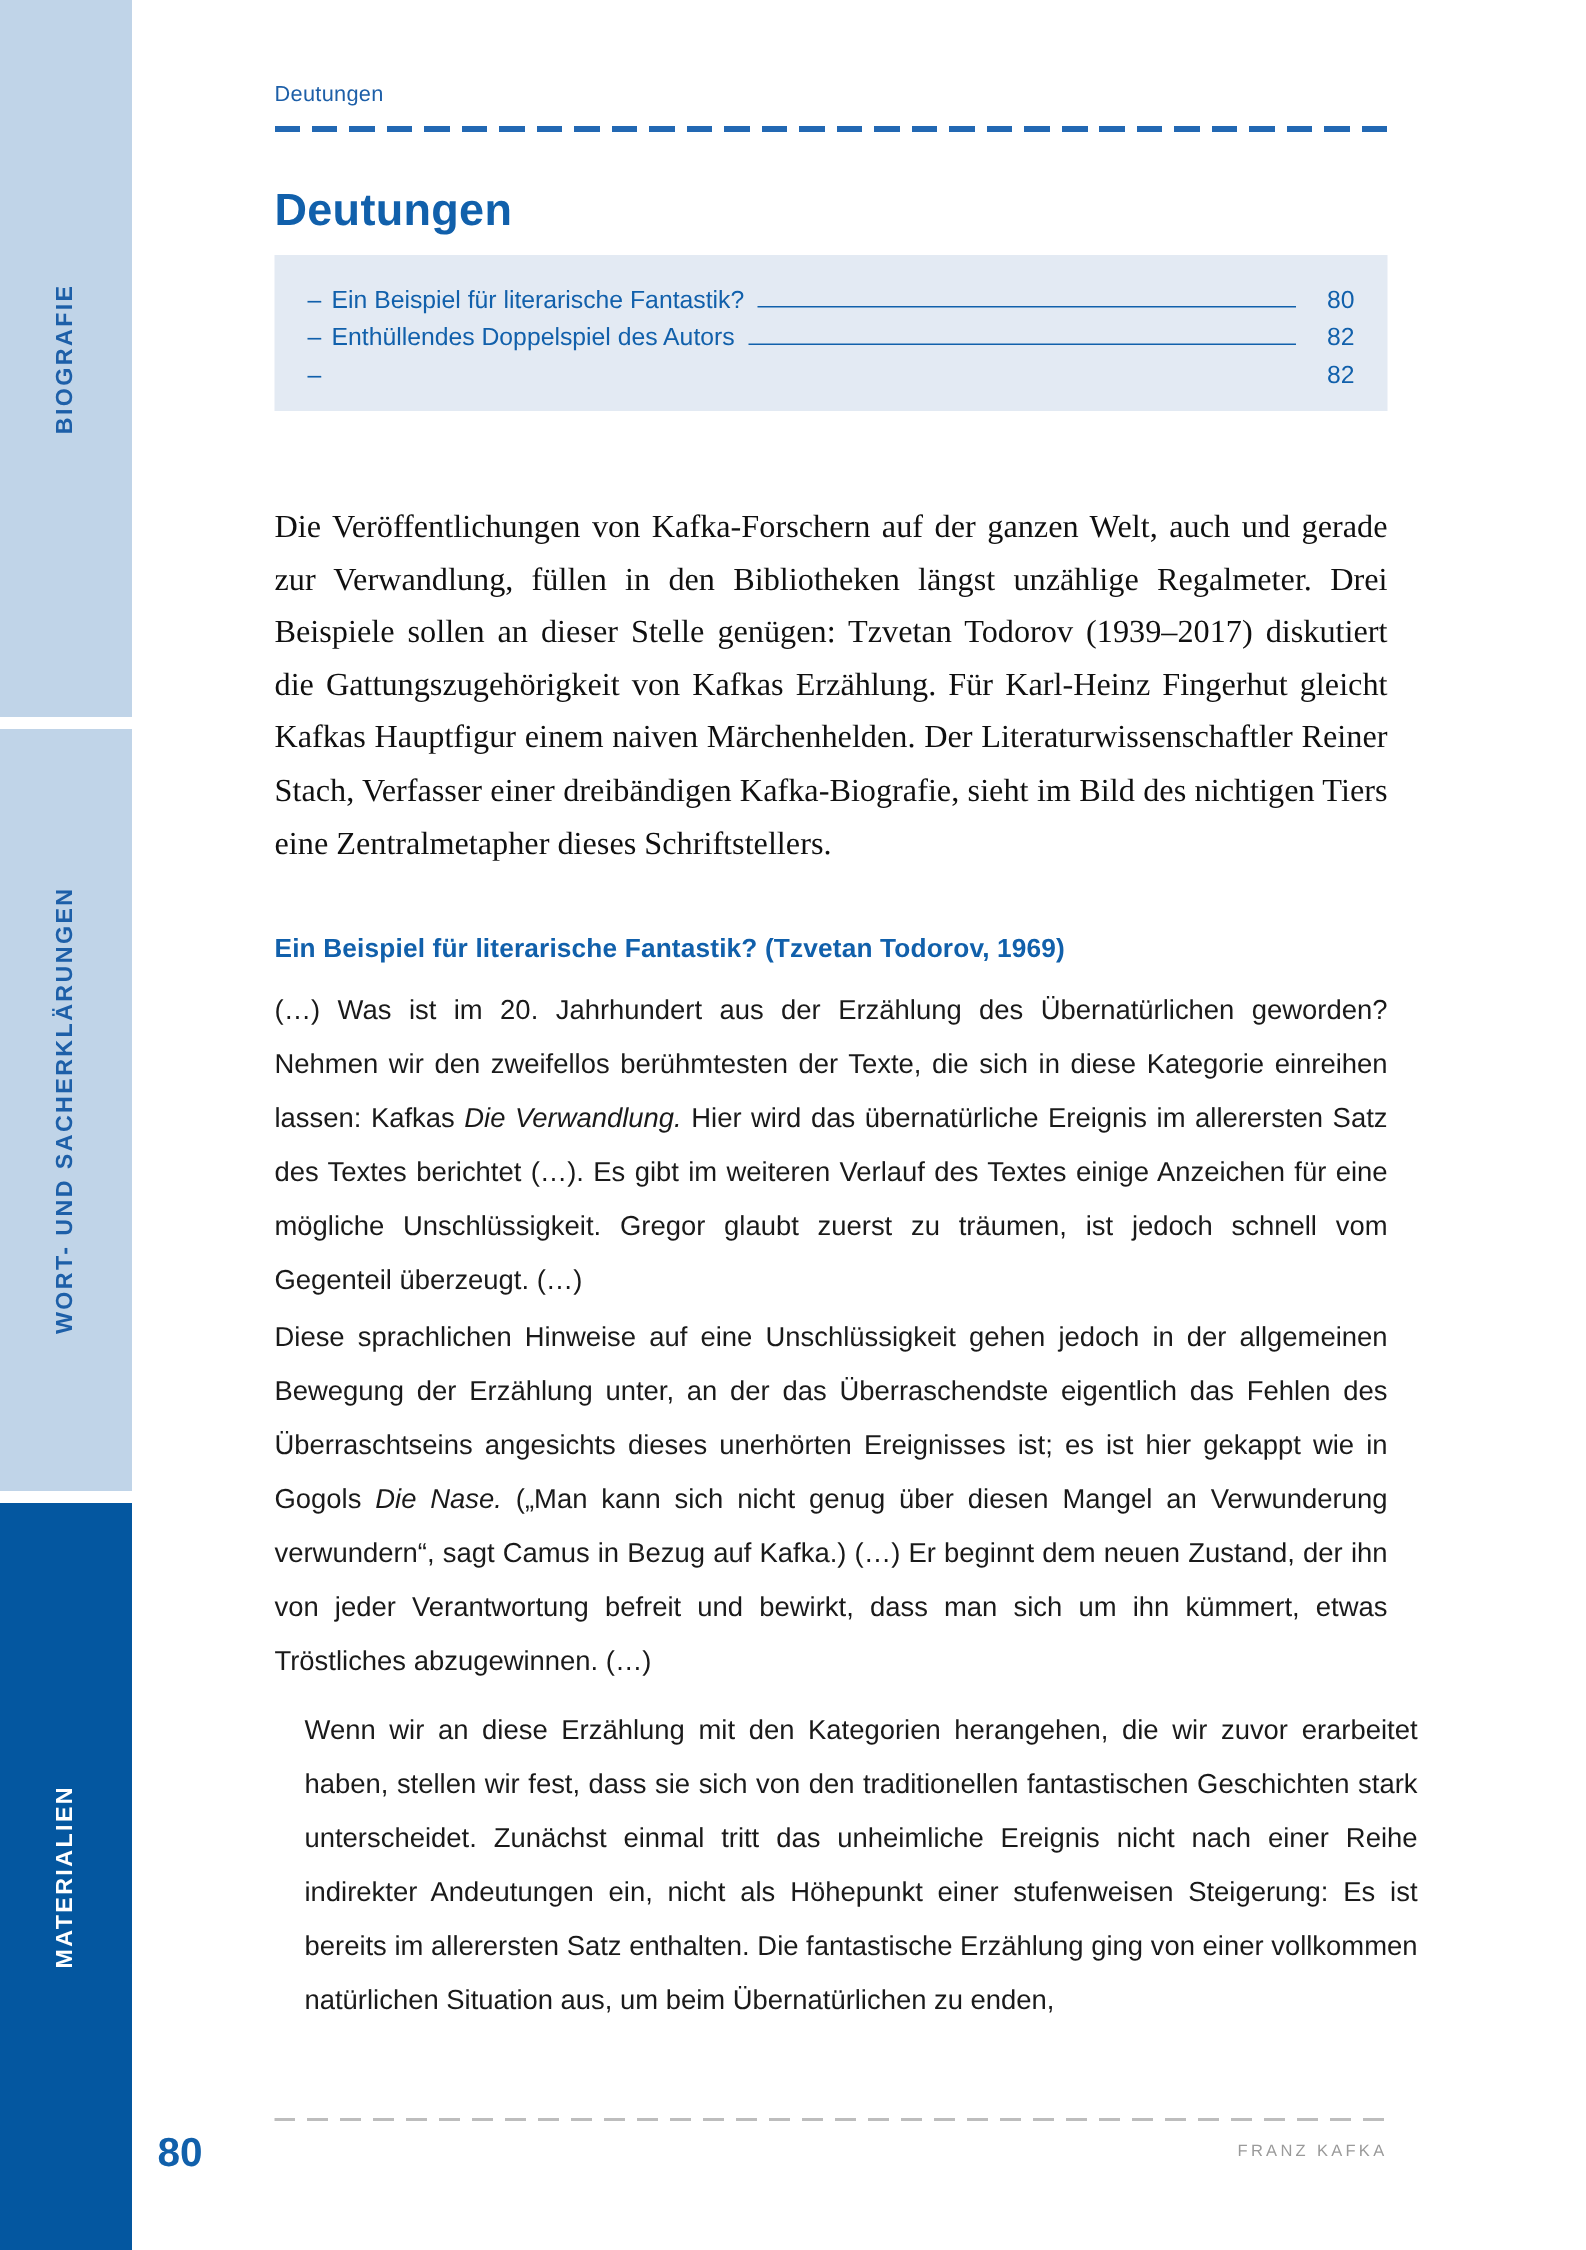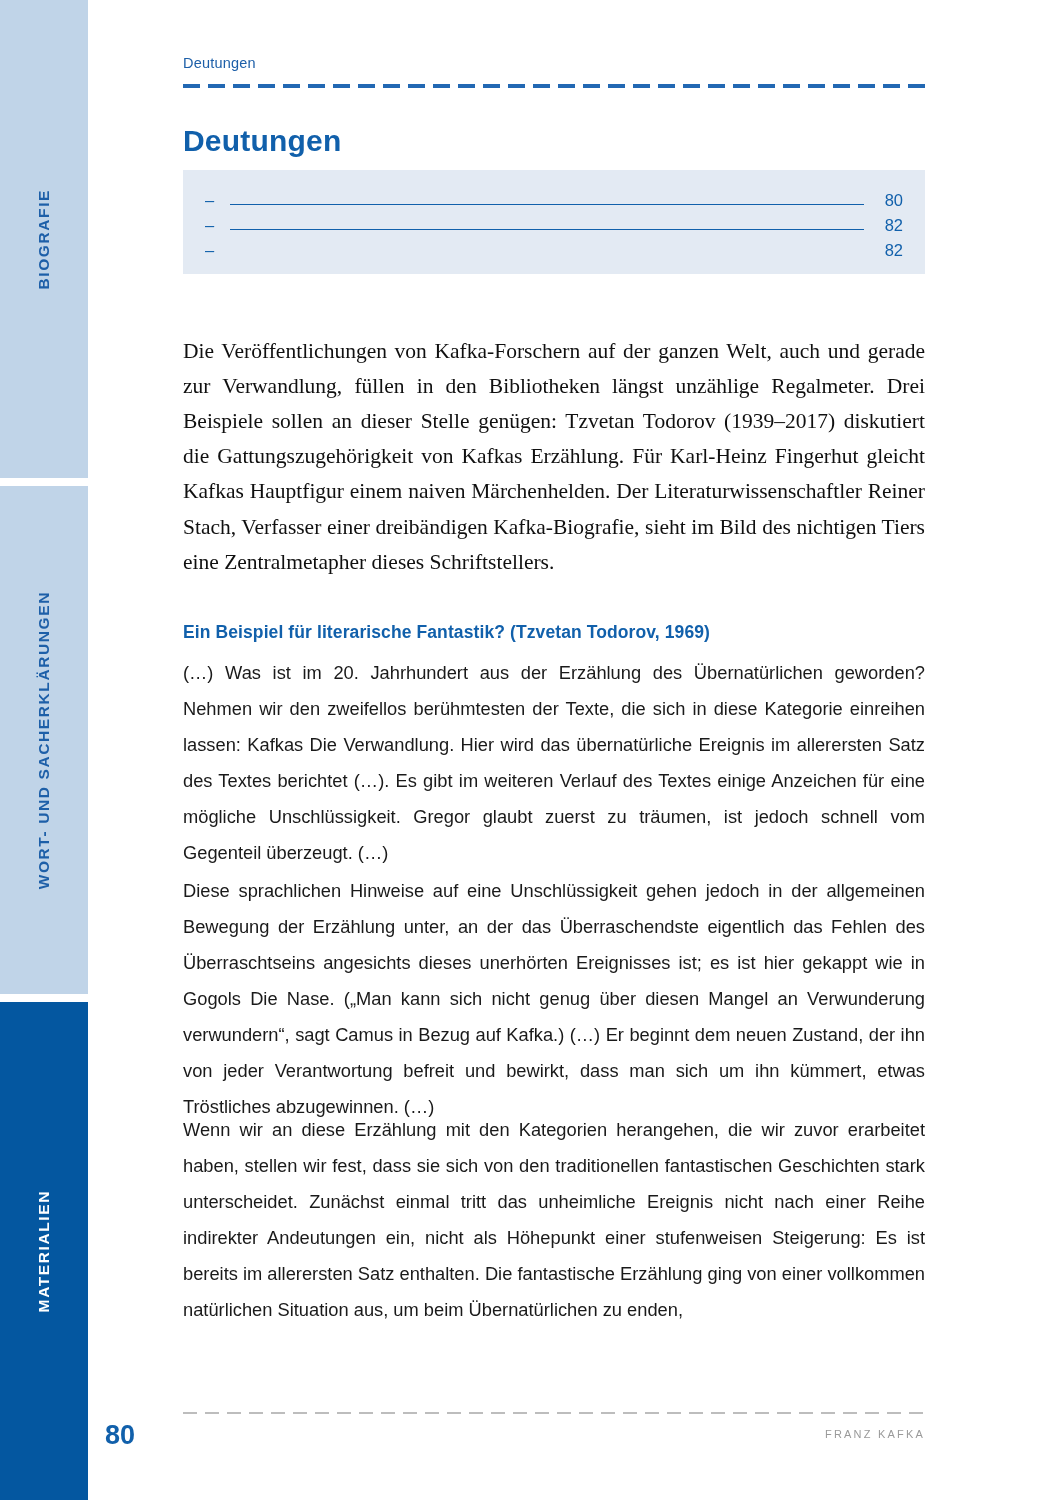--- a/index.html
+++ b/index.html
@@ -176,24 +176,25 @@
     position: absolute;
     left: 183px;
     width: 742px;
     font-size: 18.3px;
     line-height: 36px;
     color: #1a1a1a;
     text-align: justify;
     text-justify: inter-word;
   }
   .quote-para .ital {
+    font-style: italic;
   }
   #quote-para-1 { top: 637px; }
   #quote-para-2 { top: 855px; }
-  #quote-para-3 { top: 1094px; }
+  #quote-para-3 { top: 1117px; margin-left: 20px; }
 
   
   #footer-rule {
     position: absolute;
     left: 183px;
     top: 1412px;
     width: 742px;
     height: 2px;
     background-image: repeating-linear-gradient(
       to right,
@@ -239,26 +240,28 @@
 
 <div id="running-header">Deutungen</div>
 <div id="header-rule"></div>
 
 <h1 id="chapter-title">Deutungen</h1>
 
 <div id="toc-box">
 
   <div class="toc-row">
     <span class="toc-dash">–</span>
+    <span class="toc-label">Ein Beispiel für literarische Fantastik?</span>
     <span class="toc-leader"></span>
     <span class="toc-page">80</span>
   </div>
 
   <div class="toc-row">
     <span class="toc-dash">–</span>
+    <span class="toc-label">Enthüllendes Doppelspiel des Autors</span>
     <span class="toc-leader"></span>
     <span class="toc-page">82</span>
   </div>
 
   <div class="toc-row">
     <span class="toc-dash">–</span>
     <span class="toc-leader hidden"></span>
     <span class="toc-page">82</span>
   </div>
 

